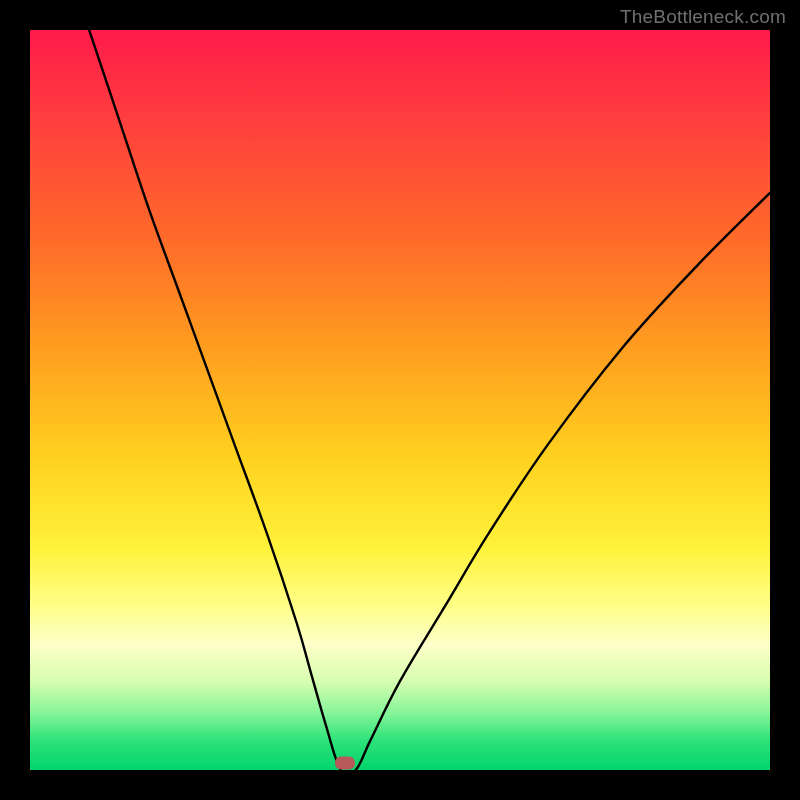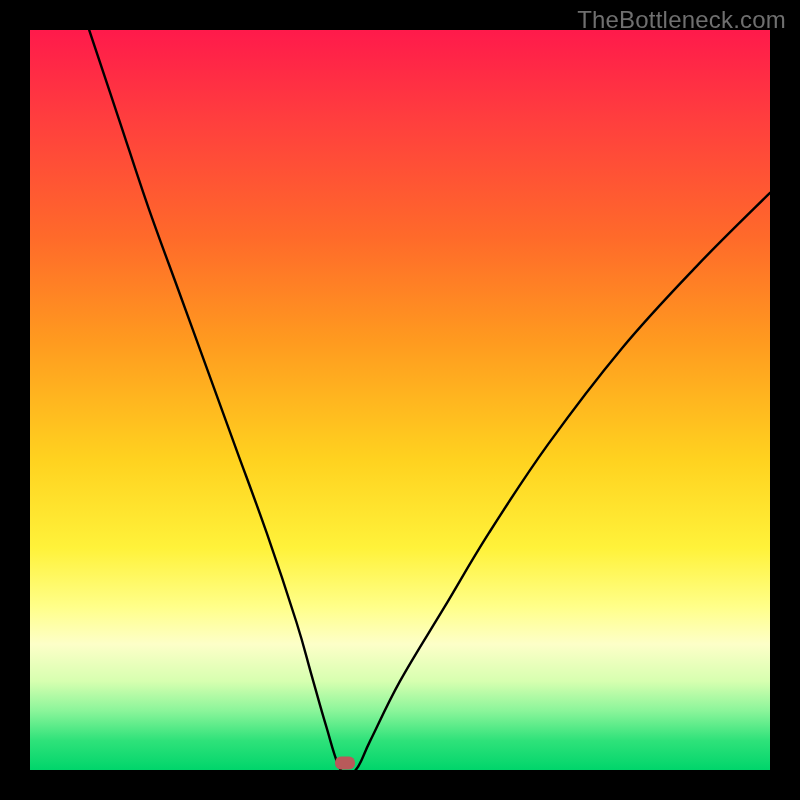--- a/index.html
+++ b/index.html
@@ -55,21 +55,21 @@
     width: 20px;
     height: 13px;
     border-radius: 6px;
     transform: translate(-50%, -50%);
   }
   .watermark {
     position: absolute;
     top: 6px;
     right: 14px;
     color: #6f6f6f;
-    font-size: 24px;
+    font-size: 19px;
     font-weight: 500;
     letter-spacing: 0.2px;
   }
 </style>
 </head>
 <body>
 
 <div class="frame">
 
   <div class="plot-area">

